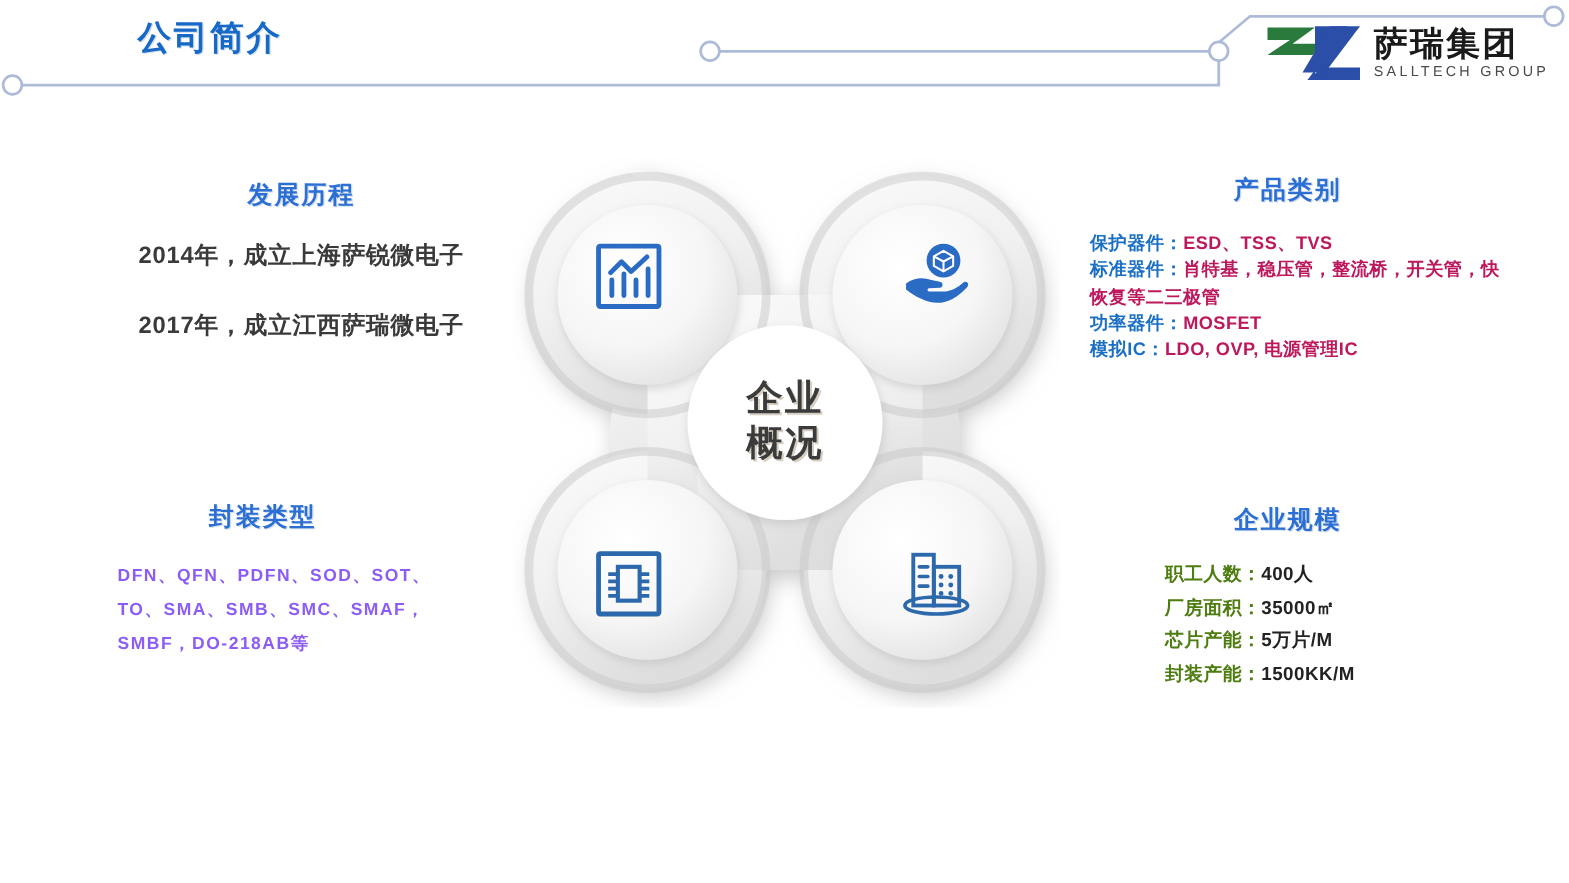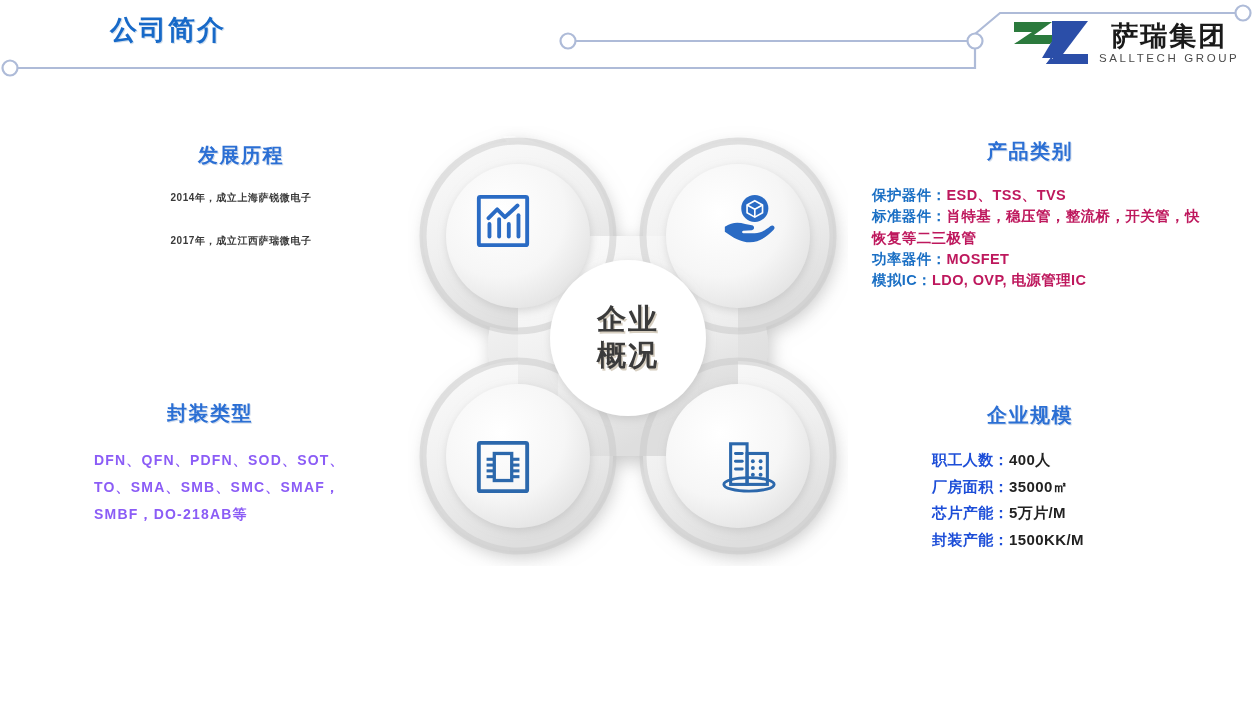--- a/index.html
+++ b/index.html
@@ -44,21 +44,20 @@
     gap: 9px;
   }
   #logo-mark { width: 78px; height: 50px; display: block; }
   #logo-text { display: flex; flex-direction: column; line-height: 1; }
   #logo-cn {
     font-size: 27px;
     font-weight: bold;
     color: #1a1a1a;
     letter-spacing: 2px;
     font-family: "DejaVu Sans", sans-serif;
-    text-align: center;
   }
   #logo-en {
     font-size: 11.5px;
     color: #4a4a4a;
     letter-spacing: 2.6px;
     margin-top: 4px;
     font-family: "Liberation Sans", sans-serif;
   }
 
   
@@ -67,21 +66,21 @@
     font-size: 20px;
     font-weight: bold;
     color: #2b6fd4;
     text-align: center;
     letter-spacing: 1.5px;
     text-shadow: 1px 1px 0 rgba(150,175,210,0.45);
     margin-bottom: 18px;
     white-space: nowrap;
   }
   .body-line {
-    font-size: 10px;
+    font-size: 19px;
     font-weight: bold;
     color: #3a3a3a;
     letter-spacing: 0.6px;
     line-height: 1.45;
   }
 
   
   #sec-history { left: 76px; top: 142px; width: 330px; }
   #sec-history .section-title { margin-bottom: 22px; }
   #sec-history .body-line { margin-bottom: 28px; text-align: center; }
@@ -114,21 +113,21 @@
   
   #sec-scale { left: 860px; top: 402px; width: 340px; }
   #sec-scale .section-title { margin-bottom: 18px; }
   #scale-list { padding-left: 72px; }
   .scale-row {
     font-size: 15px;
     line-height: 1.78;
     letter-spacing: 0.4px;
     white-space: nowrap;
   }
-  .scale-label { font-weight: bold; color: #1d4ed8; }
+  .scale-label { font-weight: bold; color: #4d7c0f; }
   .scale-value { font-weight: bold; color: #222; }
 
   
   #clover-wrap {
     position: absolute;
     left: 408px;
     top: 126px;
     width: 440px;
     height: 440px;
   }

